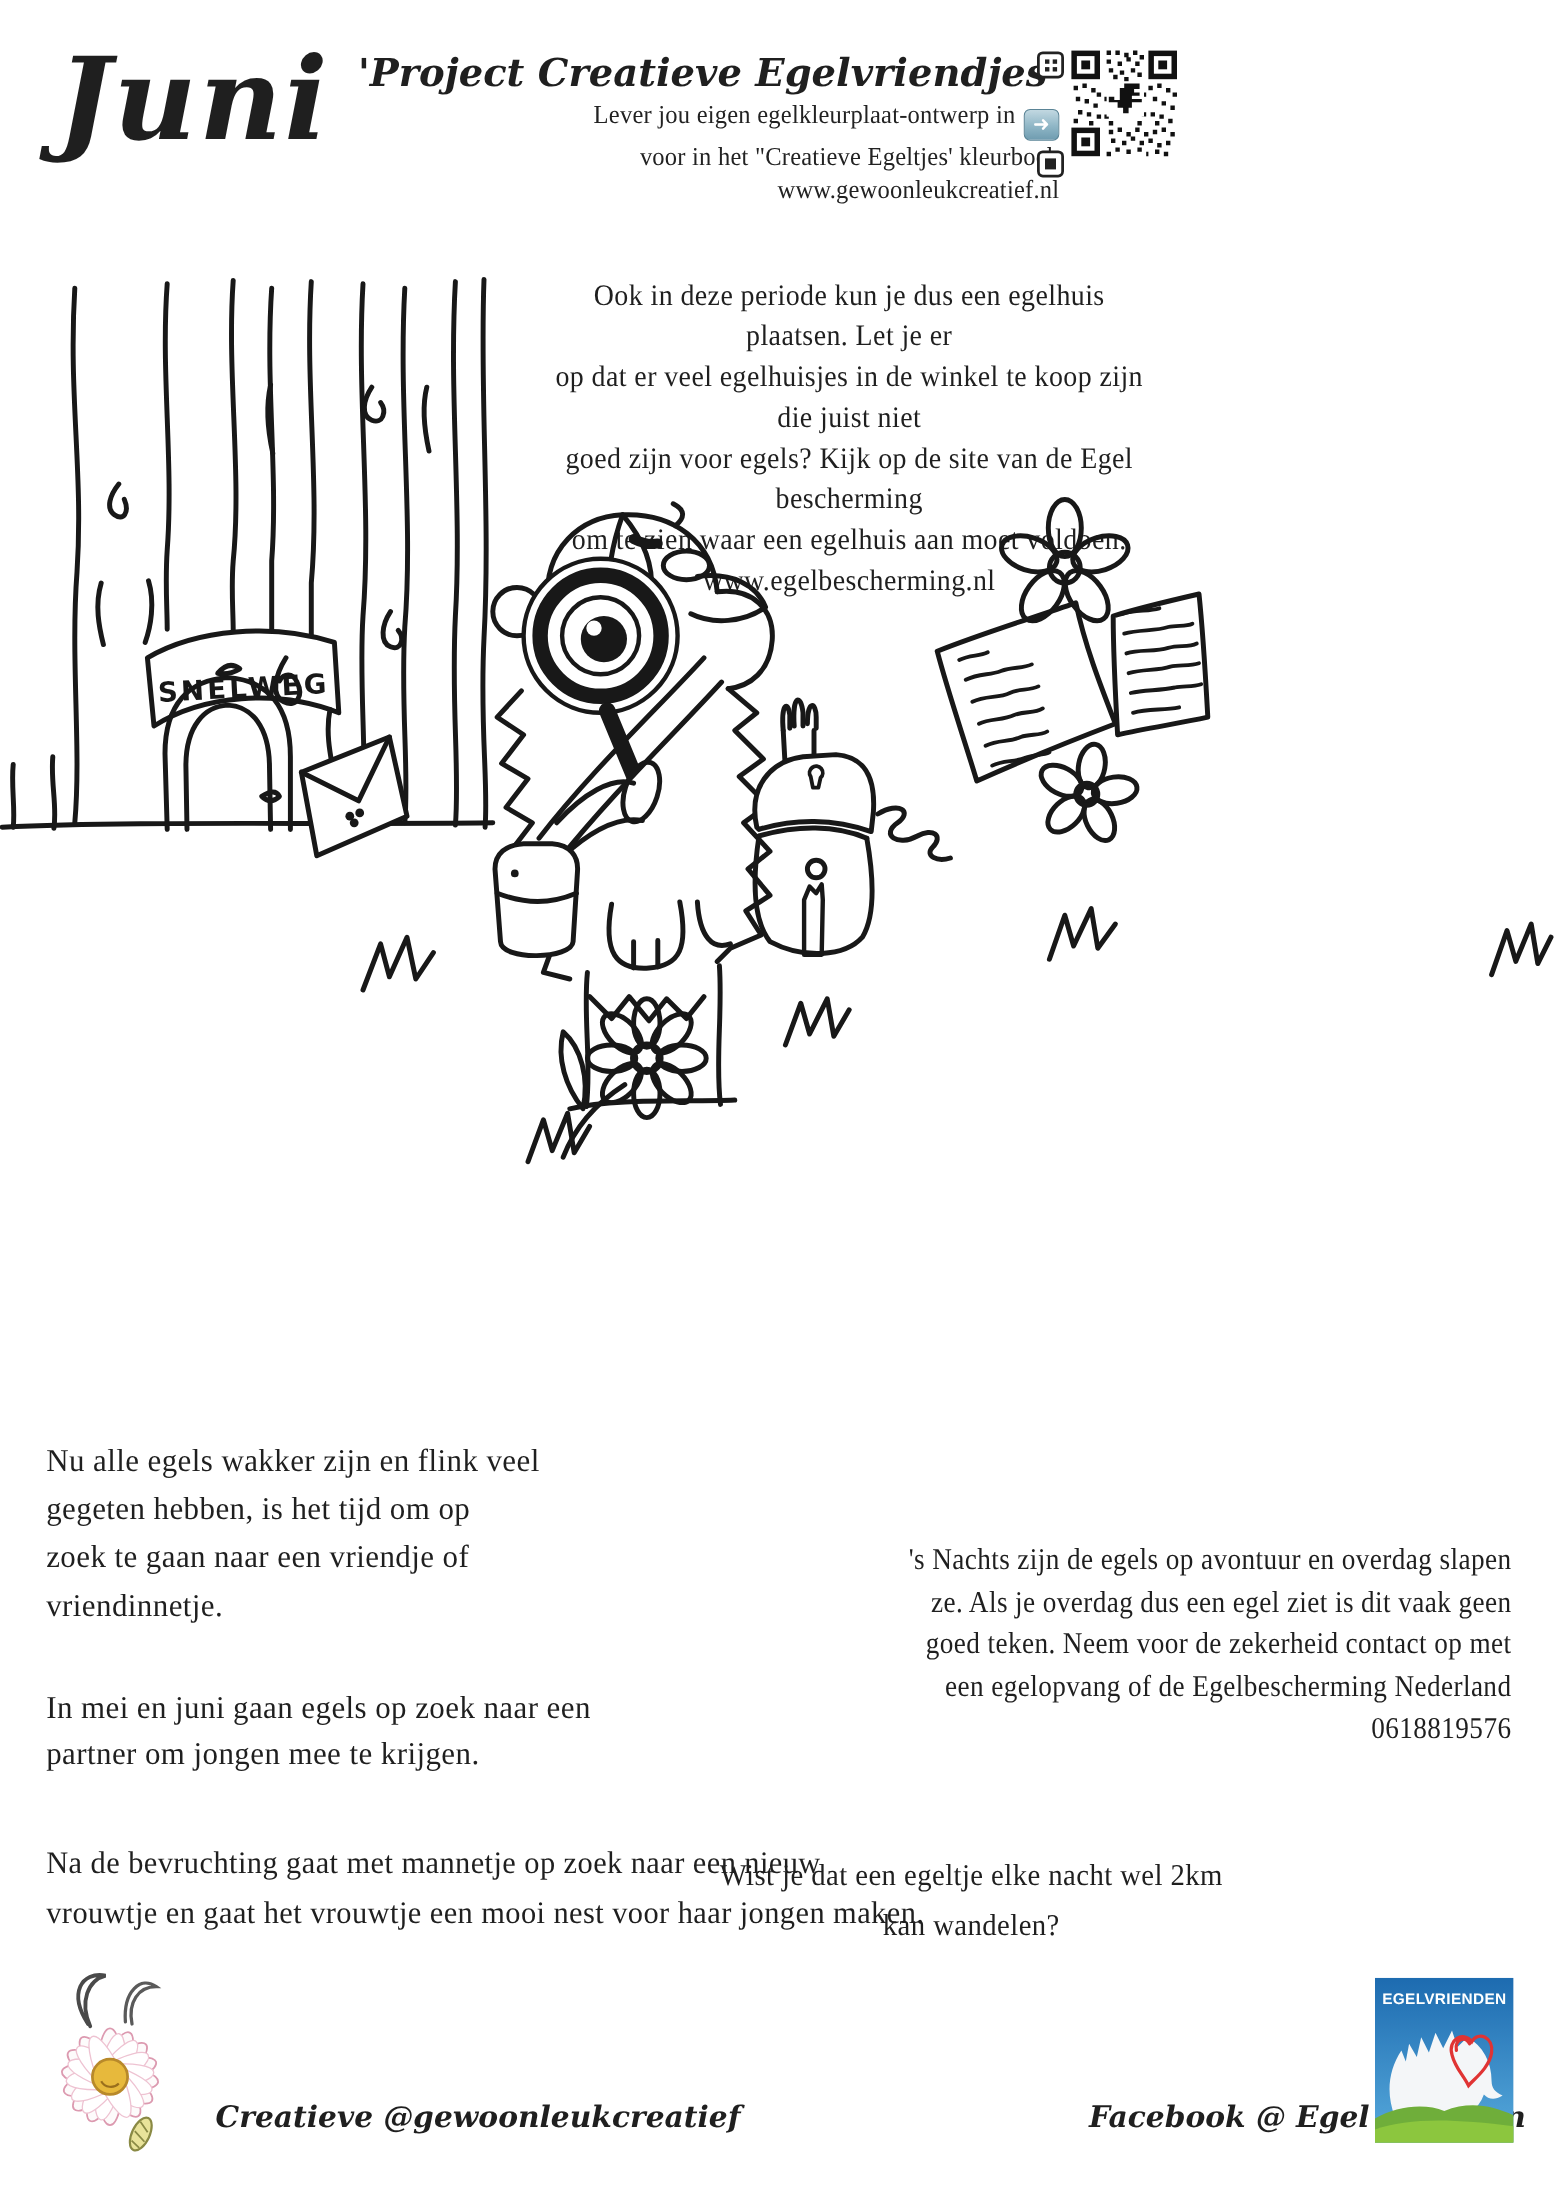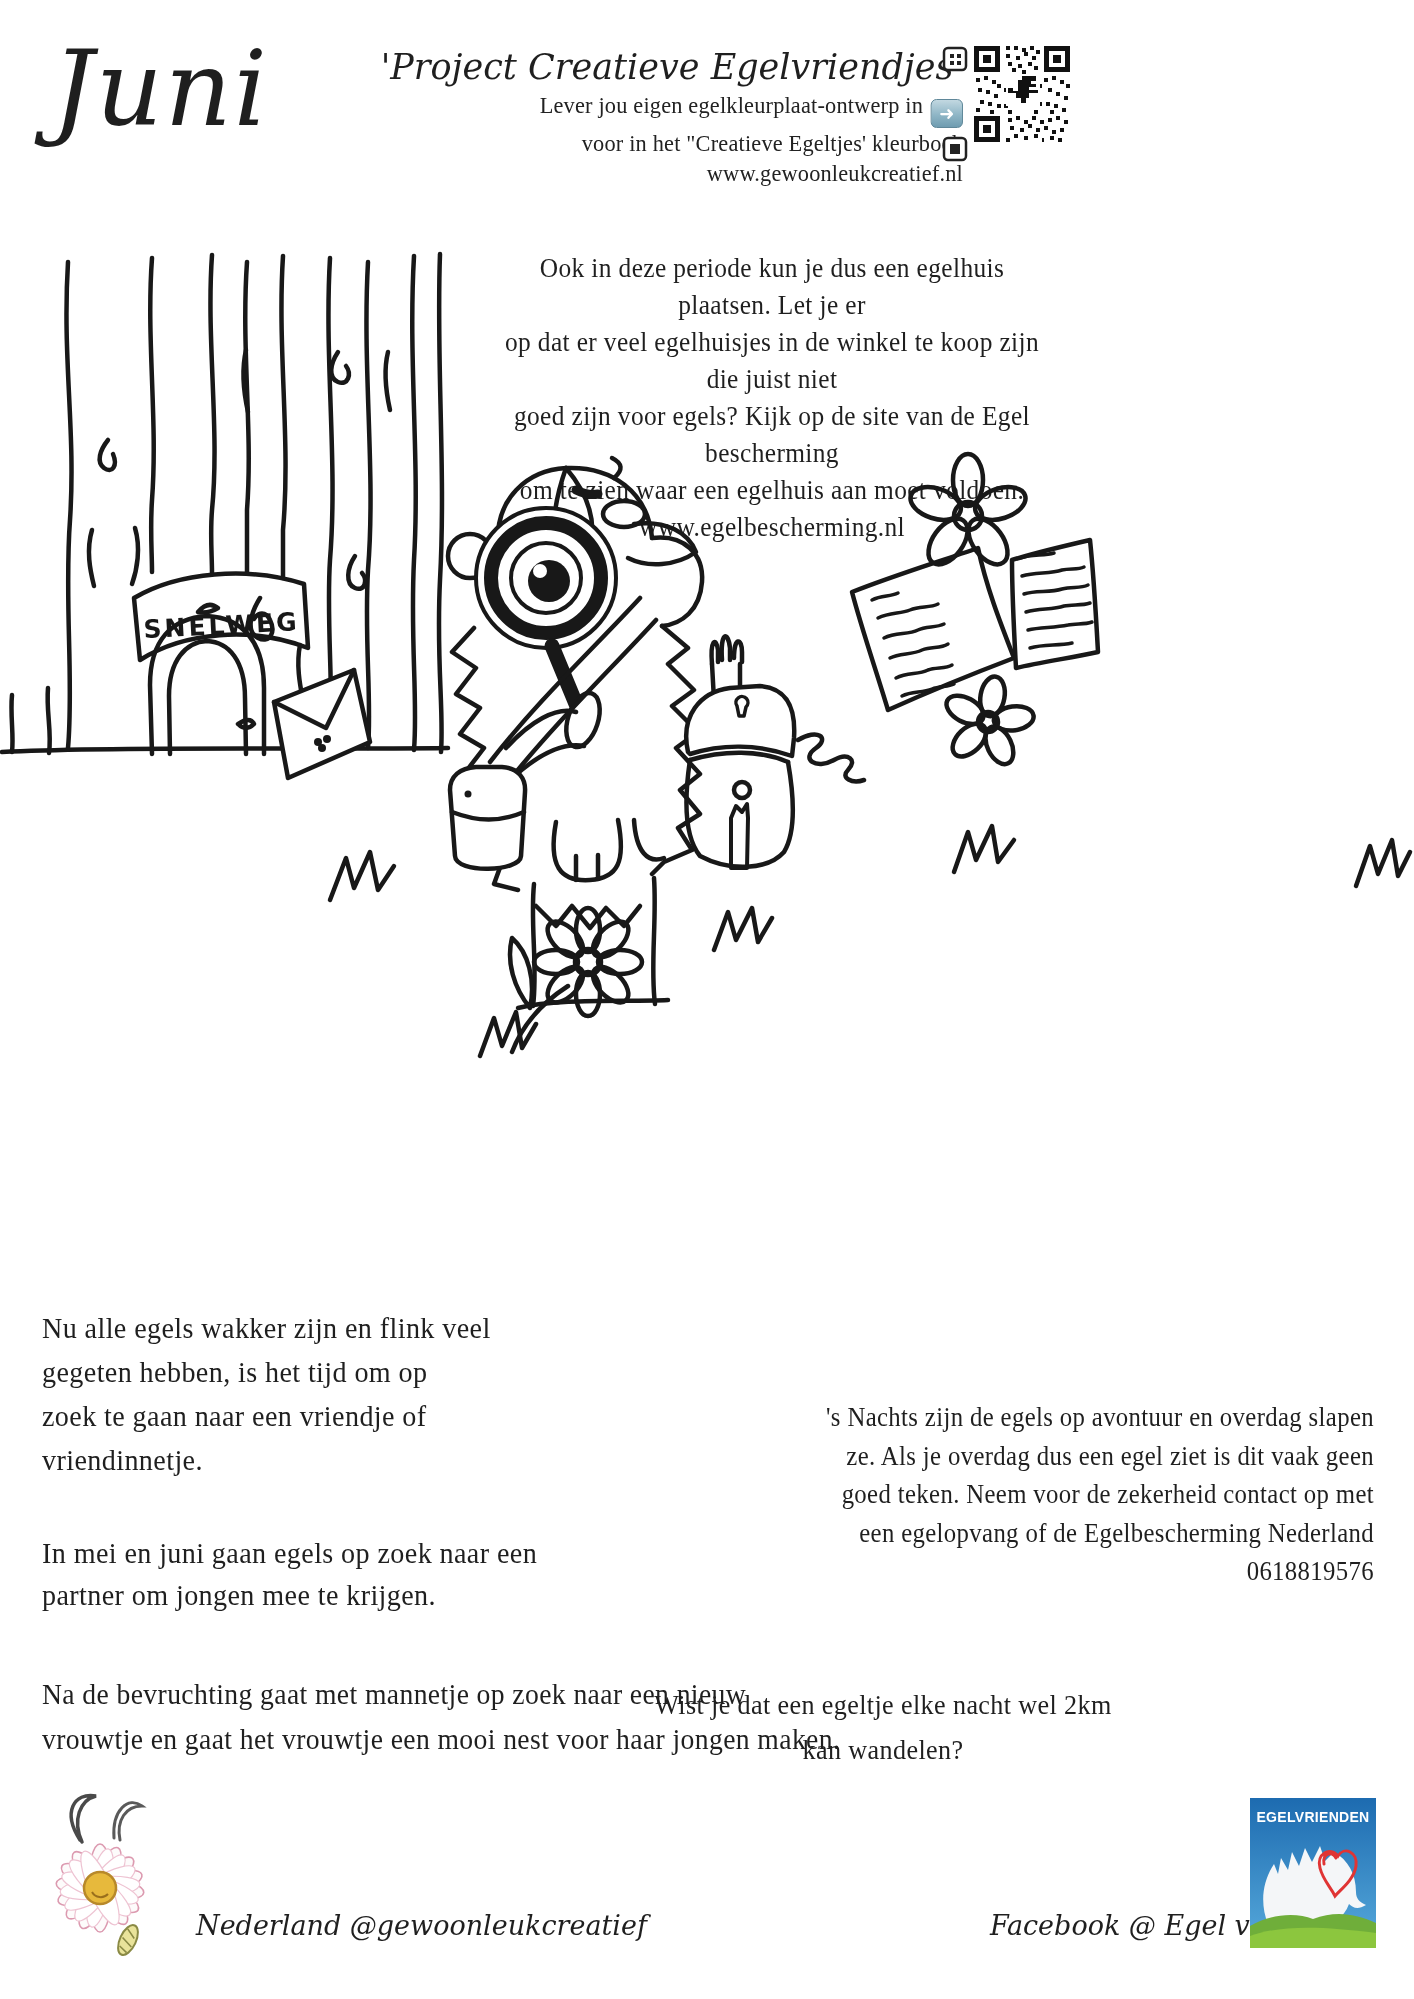--- a/index.html
+++ b/index.html
@@ -1,21 +1,21 @@
 <!DOCTYPE html>
 <html><head>
 <meta charset="utf-8">
 <style>
   html,body{margin:0;padding:0;}
   body{
     width:1414px;height:1999px;position:relative;background:#fff;
     font-family:"Liberation Serif",serif;color:#1f1f1f;overflow:hidden;
   }
   .abs{position:absolute;}
-  .script{font-family:"DejaVu Serif",serif;font-style:italic;font-weight:400;}
+  .script{font-family:"DejaVu Serif",serif;font-style:italic;font-weight:700;}
   .month-title{left:52px;top:28px;font-size:104px;letter-spacing:2px;}
   .hdr{right:451px;top:44px;width:640px;text-align:right;}
   .hdr .title{font-size:35px;line-height:46px;}
   .hdr .sub{font-size:23.5px;line-height:30px;color:#222;transform:scaleX(.95);transform-origin:right top;letter-spacing:.2px;}
   .arrow-chip{display:inline-block;width:32px;height:27px;margin-left:8px;vertical-align:-7px;
     background:linear-gradient(180deg,#c2d8e1 0%,#8fb6c6 55%,#6f9cb0 100%);
     border:1px solid #5a8496;border-radius:6px;color:#fff;font-weight:bold;
     font-family:"DejaVu Sans",sans-serif;font-size:19px;line-height:26px;text-align:center;font-style:normal;}
   .qr-wrap{left:942px;top:42px;width:132px;height:124px;}
   .para{letter-spacing:.4px;}
@@ -325,21 +325,21 @@
     <path d="M-8,4 a10,10 0 0 0 16,2" fill="none" stroke="#9a6f1c" stroke-width="2"></path>
     <g transform="translate(28,52) rotate(25)">
       <ellipse rx="8" ry="16" fill="#e9e39a" stroke="#8a8a45" stroke-width="2"></ellipse>
       <path d="M-5,-10 L5,-4 M-6,0 L6,5 M-5,9 L4,12" stroke="#8a8a45" stroke-width="1.6" fill="none"></path>
     </g>
   </g>
   <path d="M58,52 C40,24 52,4 74,8 C58,12 50,32 60,54" fill="none" stroke="#4a4a4a" stroke-width="3.5" stroke-linecap="round"></path>
   <path d="M92,50 C90,22 106,8 120,18 C104,18 94,32 98,52" fill="none" stroke="#5a5a5a" stroke-width="3" stroke-linecap="round"></path>
 </svg>
 
-<div class="abs script ig">Nederland @gewoonleukcreatief</div>
+<div class="abs script ig">Creatieve @gewoonleukcreatief</div>
 <div class="abs script fb">Facebook @ Egel vrienden</div>
 
 <svg class="abs" style="left:1250px;top:1798px;" width="126" height="150" viewBox="0 0 126 150">
   <defs>
     <linearGradient id="sky" x1="0" y1="0" x2="0" y2="1">
       <stop offset="0" stop-color="#1d6bb0"></stop>
       <stop offset="1" stop-color="#57aadc"></stop>
     </linearGradient>
   </defs>
   <rect width="126" height="150" fill="url(#sky)"></rect>

